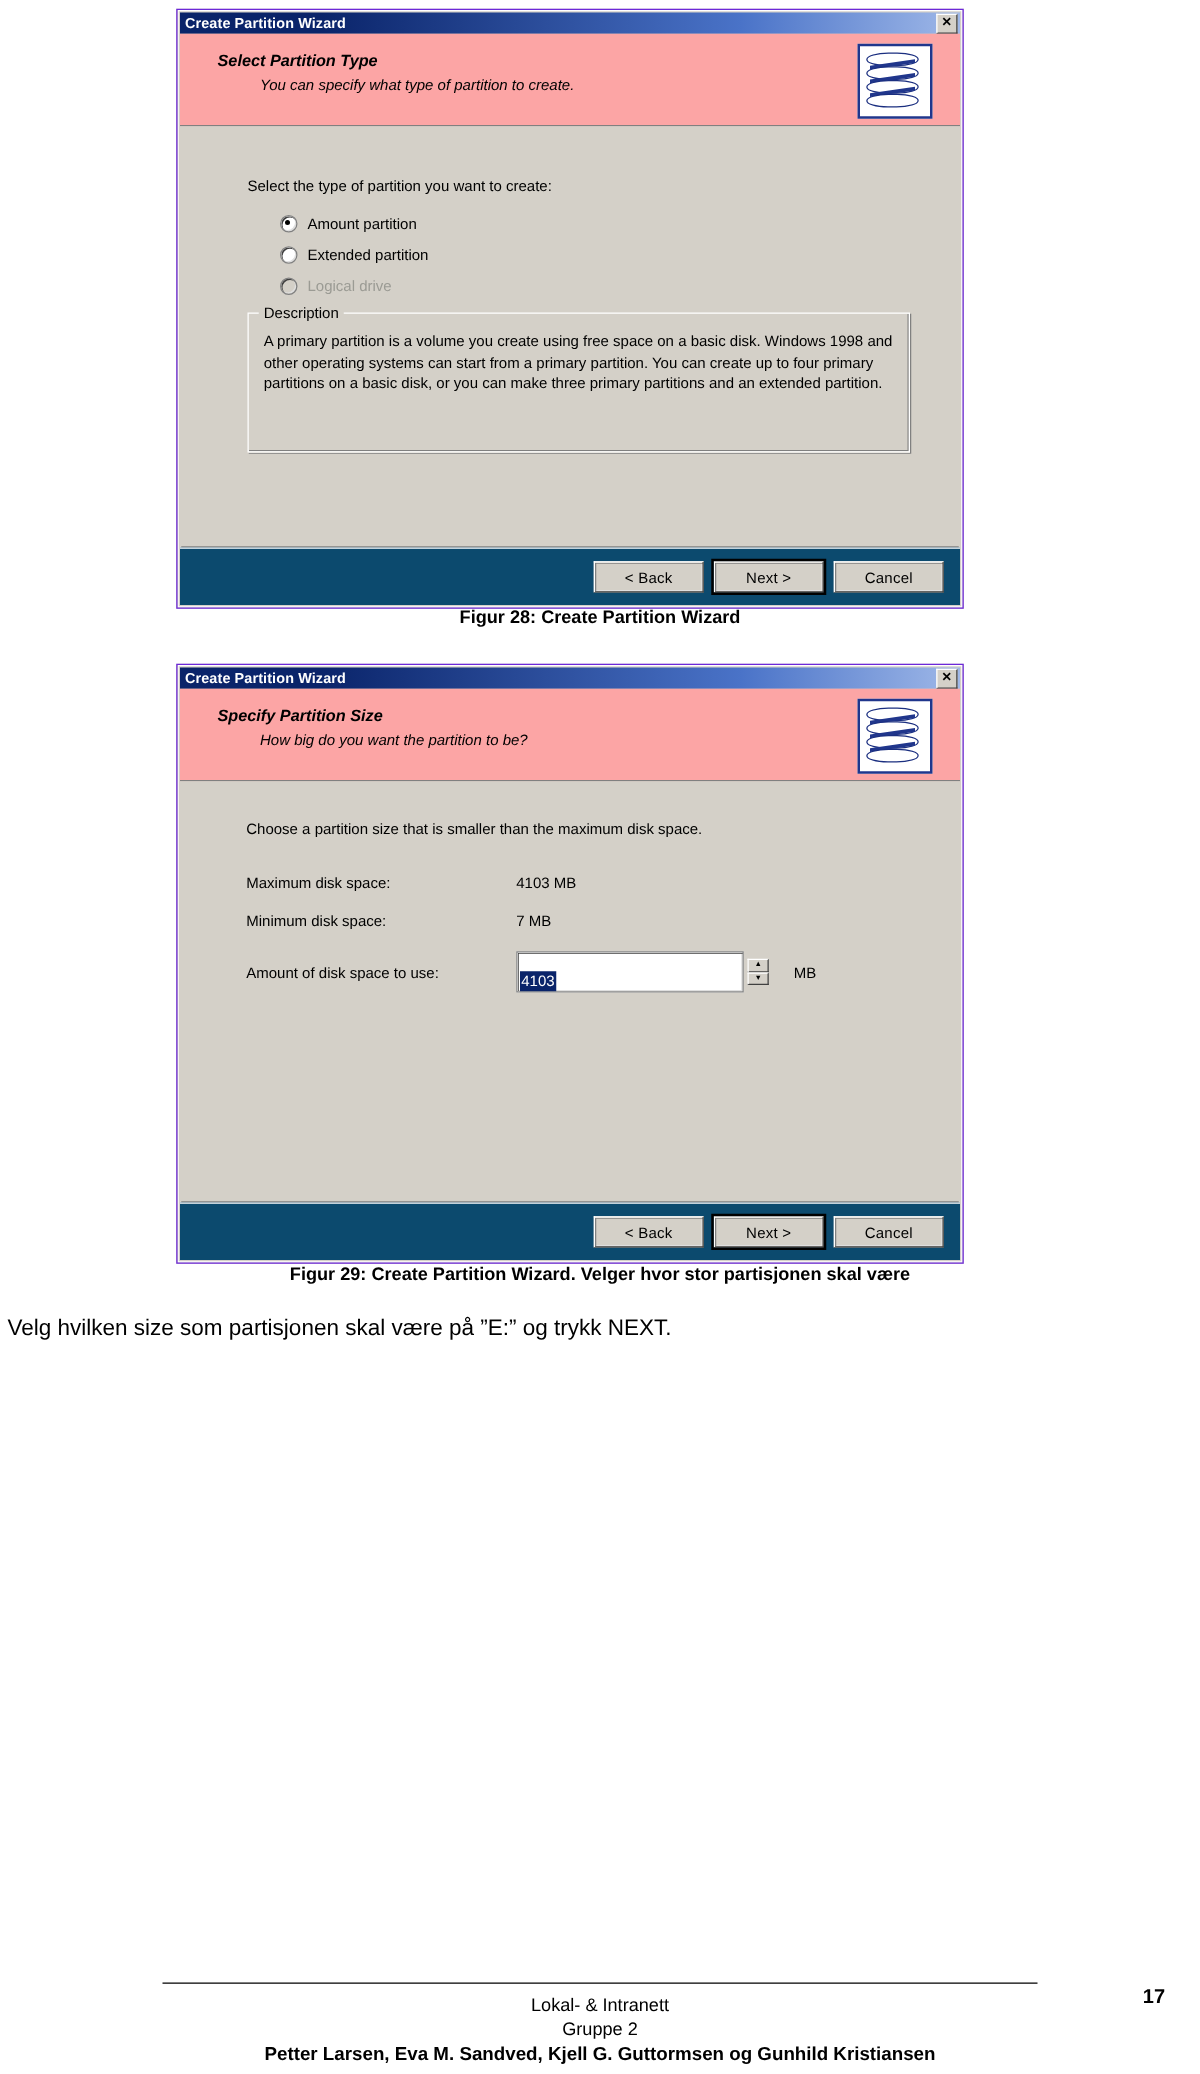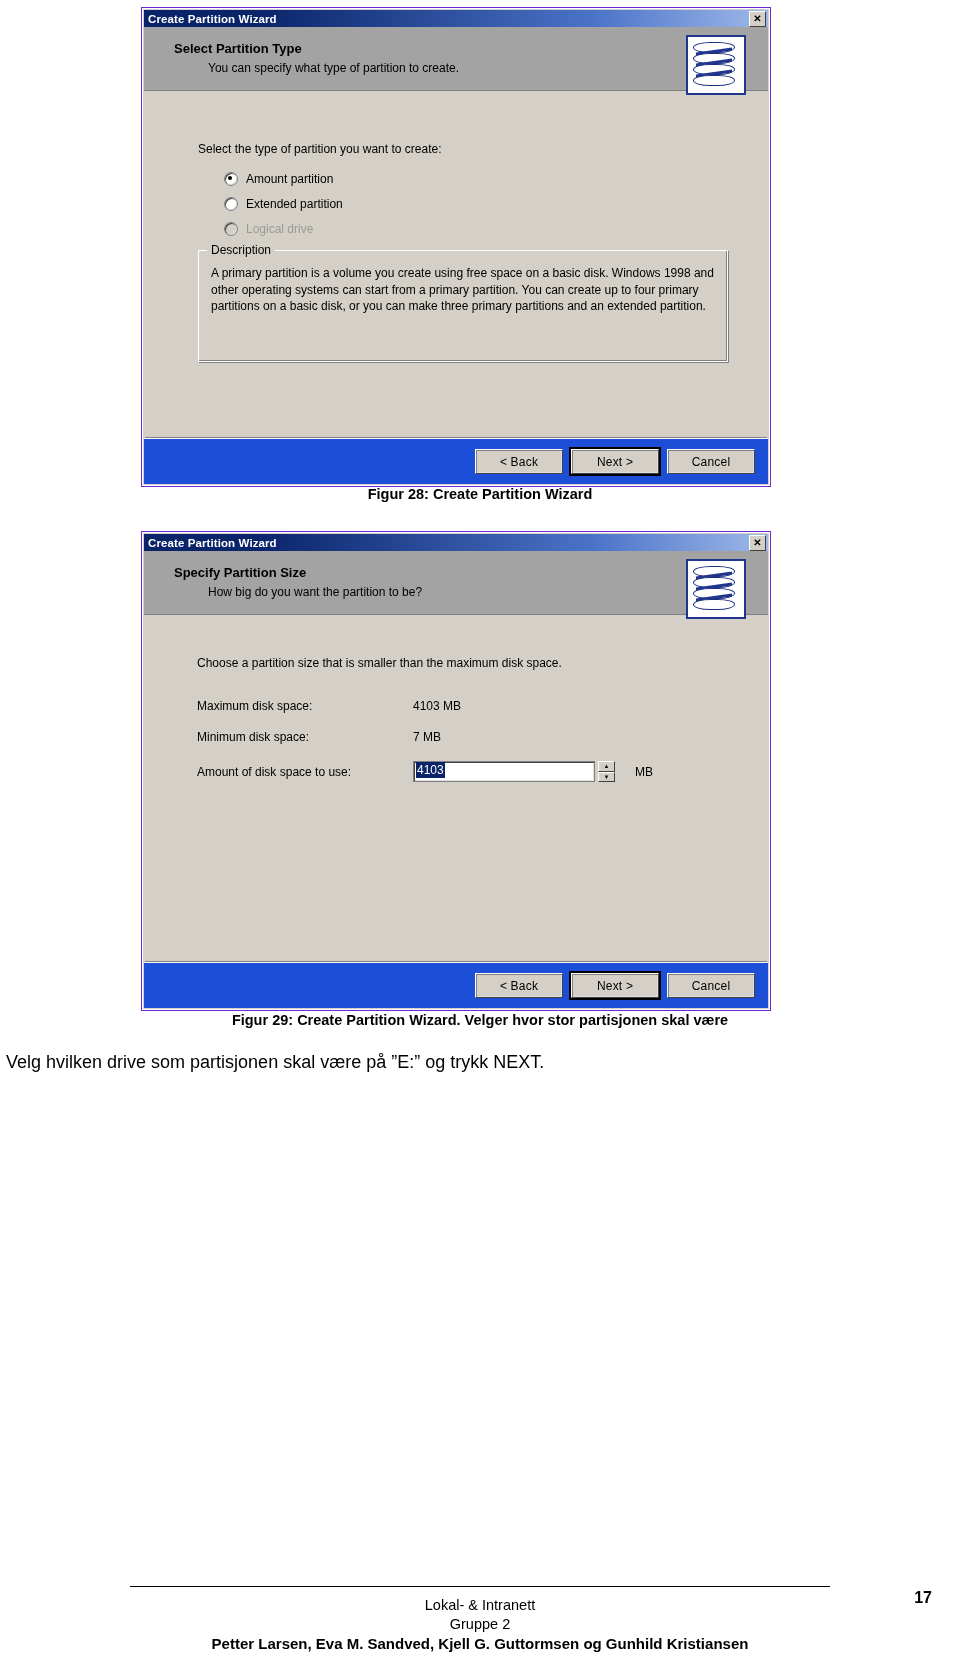--- a/index.html
+++ b/index.html
@@ -53,26 +53,27 @@
     justify-content: center;
     font-size: 10px;
     font-weight: bold;
     line-height: 1;
     color: #000;
     font-family: "Liberation Sans", sans-serif;
   }
 
   
   .wiz-header {
-    background: #a3a3a3;
+    background: #fca5a5;
     margin: 0 2px;
     border-bottom: 1px solid #808080;
-    height: 64px;
+    height: 74px;
     position: relative;
     box-sizing: border-box;
+    font-style: italic;
   }
   .wiz-header .h-title {
     position: absolute;
     left: 30px;
     top: 14px;
     font-size: 13px;
     font-weight: bold;
     color: #000;
   }
   .wiz-header .h-sub {
@@ -127,21 +128,21 @@
     right: 2px;
     background: #d4d0c8;
   }
   .wiz-footer {
     position: absolute;
     left: 2px;
     right: 2px;
     bottom: 2px;
     border-top: 1px solid #ffffff;
     box-shadow: 0 -2px 0 -1px #808080;
-    background: #1d4ed8;
+    background: #0c4a6e;
     display: flex;
     justify-content: flex-end;
     align-items: center;
     gap: 8px;
     padding: 10px 13px 10px 0;
     box-sizing: border-box;
   }
   .btn {
     min-width: 88px;
     height: 25px;
@@ -220,26 +221,26 @@
     display: flex;
     align-items: center;
     font-size: 12px;
     margin-bottom: 17px;
   }
   .field-row .lbl { width: 216px; flex: none; }
   .field-row .val { flex: none; }
 
   .spin-input {
     width: 182px;
-    height: 21px;
+    height: 33px;
     background: #ffffff;
     border: 1px solid #808080;
     box-shadow: 1px 1px 0 0 #404040 inset, -1px -1px 0 0 #dfdfdf inset;
     display: flex;
-    align-items: flex-start;
+    align-items: flex-end;
     padding: 0 2px;
     box-sizing: border-box;
   }
   .spin-input .selected-text {
     background: #0a246a;
     color: #ffffff;
     font-size: 12px;
     padding: 1px 1px;
     line-height: 14px;
   }
@@ -425,21 +426,21 @@
 
   <div class="wiz-footer">
     <div class="btn">&lt; Back</div>
     <div class="btn default">Next &gt;</div>
     <div class="btn">Cancel</div>
   </div>
 </div>
 
 <div class="fig-caption" style="top:1012px;">Figur 29: Create Partition Wizard. Velger hvor stor partisjonen skal være</div>
 
-<div class="body-text" style="left:6px; top:1052px;">Velg hvilken drive som partisjonen skal være på ”E:” og trykk NEXT.</div>
+<div class="body-text" style="left:6px; top:1052px;">Velg hvilken size som partisjonen skal være på ”E:” og trykk NEXT.</div>
 
 <div class="hr-rule" style="bottom:72px;"></div>
 
 <div class="page-number">17</div>
 
 <div class="page-footer">
   <div class="f1">Lokal- &amp; Intranett</div>
   <div class="f2">Gruppe 2</div>
   <div class="f3">Petter Larsen, Eva M. Sandved, Kjell G. Guttormsen og Gunhild Kristiansen</div>
 </div>

